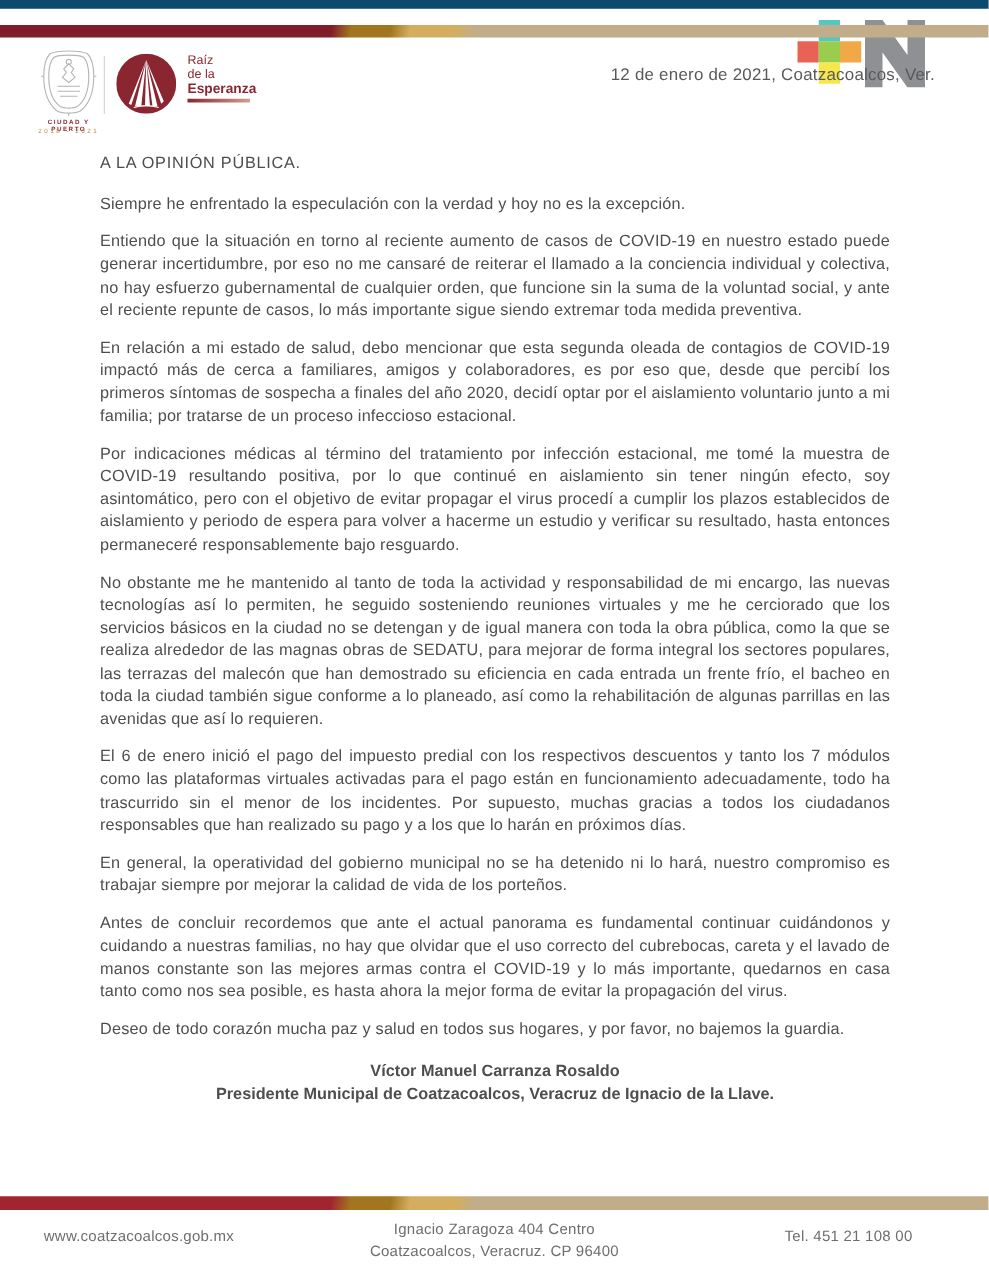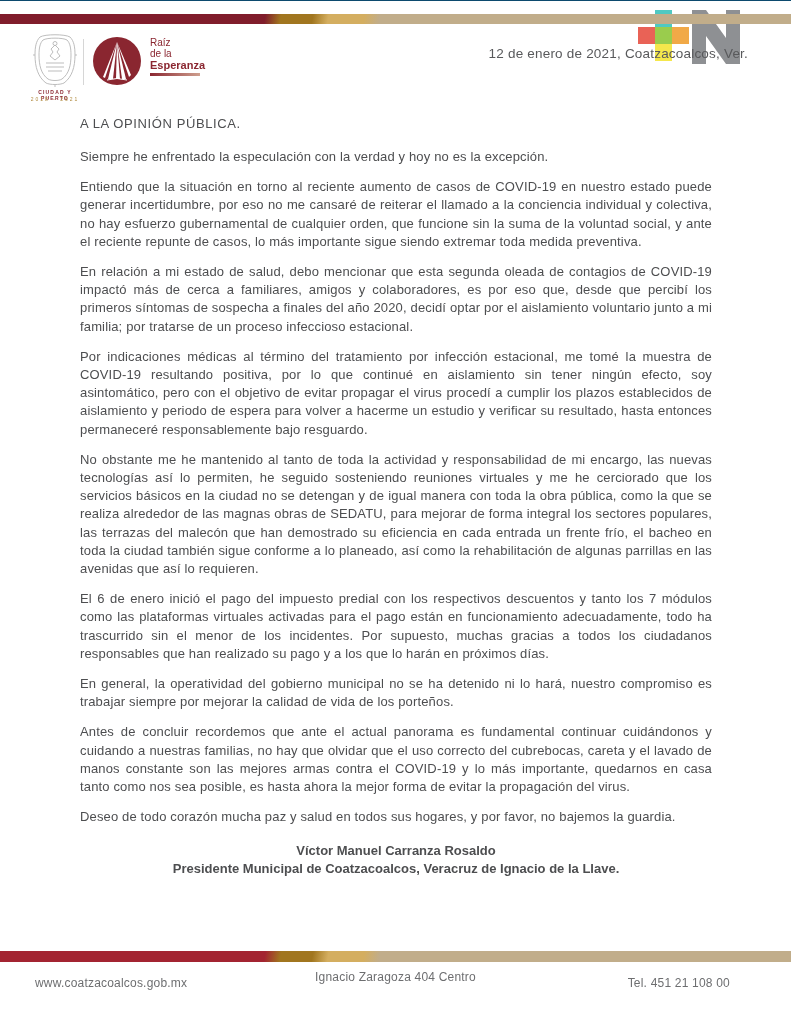--- a/index.html
+++ b/index.html
@@ -1,21 +1,21 @@
 <!DOCTYPE html>
 <html style="--bar-maroon: #801d2b; --bar-gold-dark: #a1761f; --bar-gold-mid: #d4ae60; --bar-tan: #c1ad8a; --footer-red: #a32431; --brand-maroon: #8a2630; --gold-text: #b08a3e; --crest-gray: #b5b5b5; --date-gray: #58595b; --text-body: #4d4e50; --text-muted: #6d6e70; --wm-teal: #41c5bd; --wm-red: #e85548; --wm-green: #92c83e; --wm-orange: #f0a238; --wm-yellow: #f5e53d; --wm-gray: #85878a;"><head>
 <meta charset="utf-8">
 <style>
   * { margin:0; padding:0; box-sizing:border-box; }
   html,body { background:#ffffff; }
   .page {
     position:relative; width:791px; height:1024px; margin:0 auto;
     background:#fff; overflow:hidden;
     font-family:"Liberation Sans", sans-serif;
-    border-top:1px solid #0c4a6e;
+    border-top:7px solid #0c4a6e;
   }
   
   .tri-bar {
     position:absolute; left:0; right:0; z-index:2;
   }
   .tri-bar.top {
     top:13px; height:10px;
     background:linear-gradient(100deg,
       var(--bar-maroon) 0%, var(--bar-maroon) 33.5%,
       var(--bar-gold-dark) 35.5%, var(--bar-gold-dark) 39.5%,
@@ -162,17 +162,18 @@
       <div>Presidente Municipal de Coatzacoalcos, Veracruz de Ignacio de la Llave.</div>
     </div>
   </div>
 
   <div class="tri-bar bottom"></div>
 
   <div class="footer">
     <div class="footer-col footer-web">www.coatzacoalcos.gob.mx</div>
     <div class="footer-col footer-addr">
       <div>Ignacio Zaragoza 404 Centro</div>
+      <div>Coatzacoalcos, Veracruz. CP 96400</div>
     </div>
     <div class="footer-col footer-tel">Tel. 451 21 108 00</div>
   </div>
 
 </div>
 
 </body></html>

